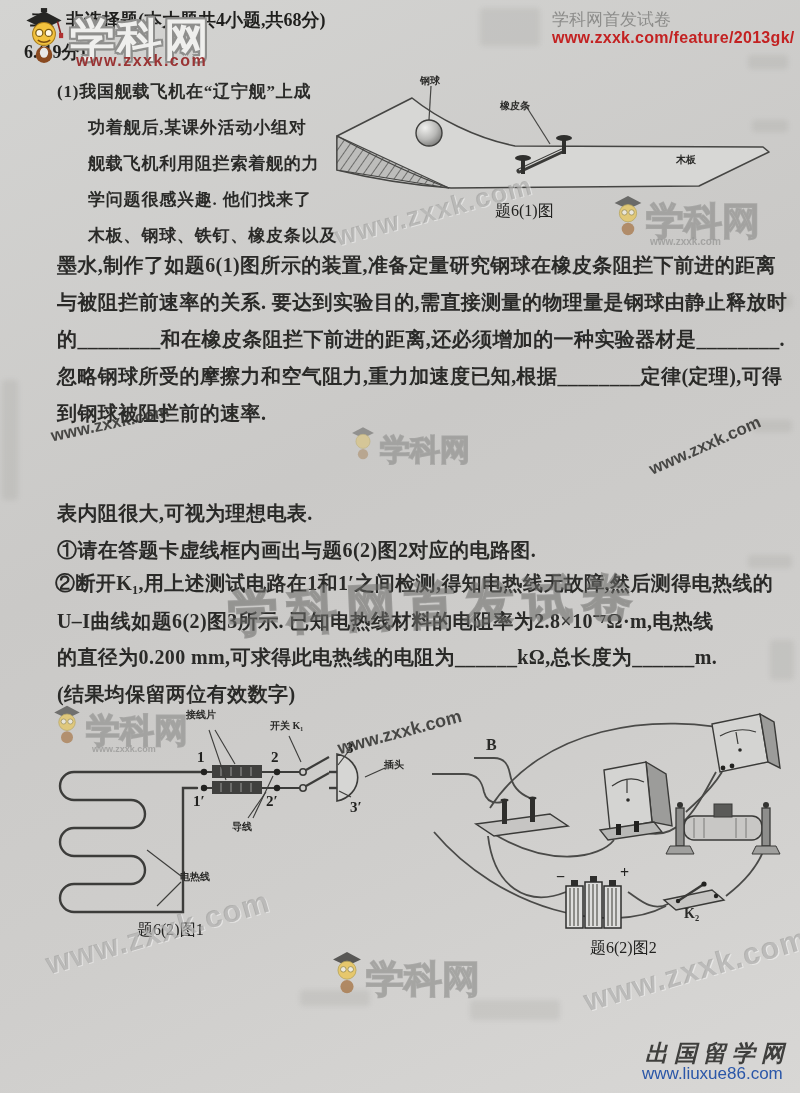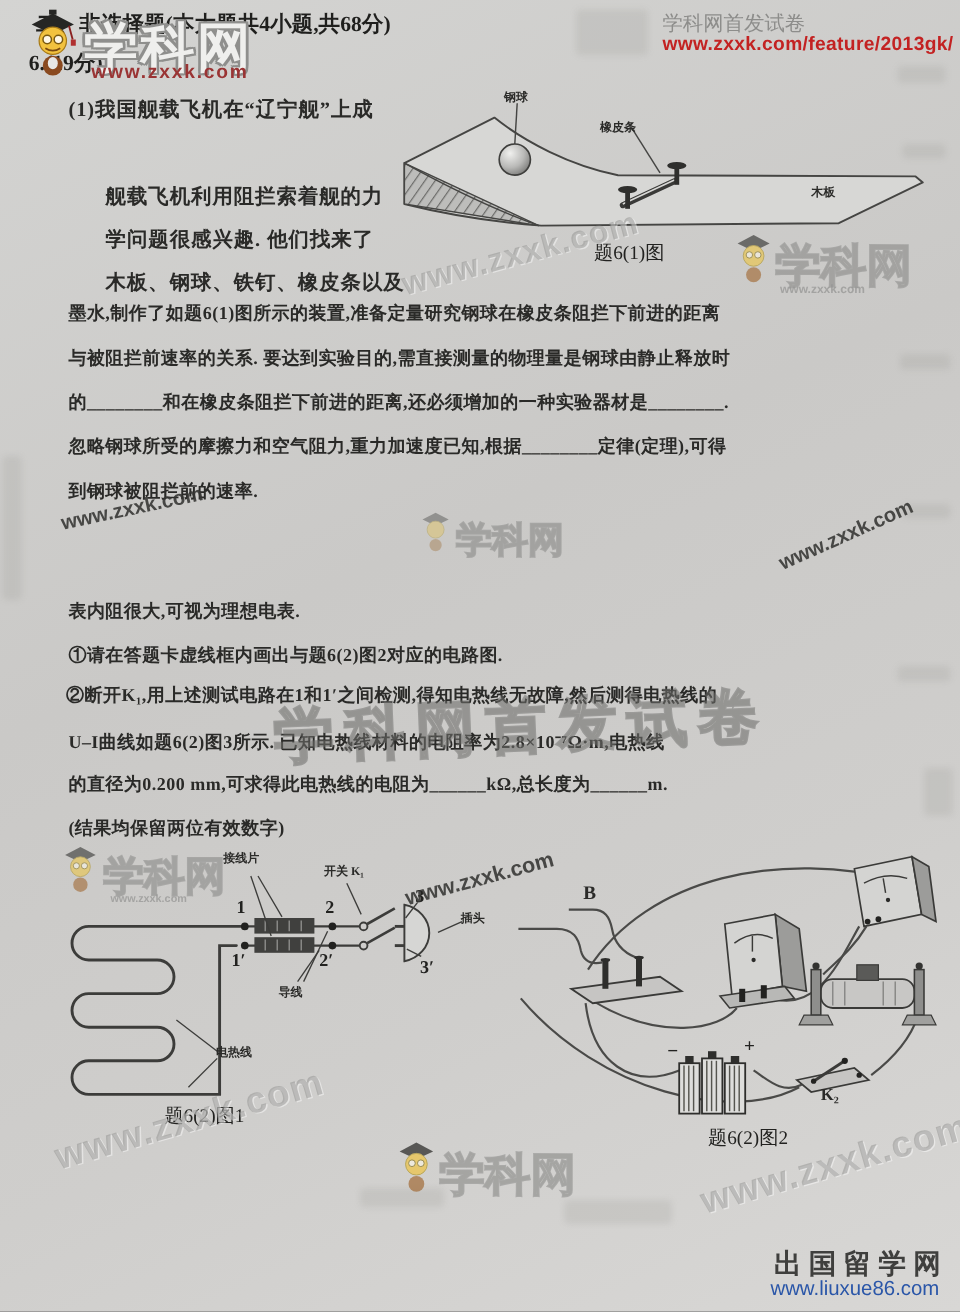--- a/index.html
+++ b/index.html
@@ -1,21 +1,21 @@
 <!DOCTYPE html>
 <html><head>
 <meta charset="utf-8">
 <style>
   *{margin:0;padding:0;box-sizing:border-box}
   html,body{background:#8a8a88;}
   #page{position:relative;width:800px;height:1093px;margin:0 auto;overflow:hidden;
         background:linear-gradient(155deg,#d4d4d2 0%,#cac9c7 42%,#cfcecc 70%,#d8d7d5 100%);
         font-family:"Liberation Serif",serif;}
   .t{position:absolute;white-space:nowrap;}
-  .ln{font-weight:600;font-size:15px;color:#2a2a28;letter-spacing:.4px;z-index:2;}
+  .ln{font-weight:600;font-size:20px;color:#2a2a28;letter-spacing:.4px;z-index:2;}
   .narrow{font-size:17px;letter-spacing:.8px;}
   .hd{font-weight:700;font-size:18px;color:#1f1f1d;z-index:1;}
   .cap{font-weight:400;font-size:16px;color:#222220;z-index:2;}
   .lbl{font-weight:700;font-size:10px;color:#2b2b29;z-index:3;}
   .num{font-weight:700;font-size:15px;color:#222220;z-index:3;}
   .gray{color:#8d8d8b;font-size:17px;font-family:"Liberation Sans",sans-serif;}
   .redurl{color:#c32222;font-size:16px;font-weight:700;font-family:"Liberation Sans",sans-serif;letter-spacing:.3px;}
   .wm-gray{font-family:"Liberation Sans",sans-serif;font-weight:700;color:rgba(148,148,146,.52);
            text-shadow:1px 1px 0 rgba(255,255,255,.45);letter-spacing:1px;z-index:4;}
   .wm-dark{font-family:"Liberation Sans",sans-serif;font-weight:700;color:rgba(52,52,50,.88);z-index:5;}
@@ -23,21 +23,21 @@
   .ghost-url{font-family:"Liberation Sans",sans-serif;font-weight:700;color:rgba(150,150,148,.75);z-index:4;}
   .banner{font-weight:700;font-size:50px;letter-spacing:9px;color:rgba(128,128,126,.16);
           -webkit-text-stroke:2px rgba(105,105,103,.5);z-index:4;}
   .logo-big{font-weight:700;font-size:45px;letter-spacing:2px;color:#efefed;z-index:6;
             text-shadow:2px 0 0 #8f8f8d,-2px 0 0 #8f8f8d,0 2px 0 #8f8f8d,0 -2px 0 #8f8f8d,
                         2px 2px 0 #8f8f8d,-2px -2px 0 #8f8f8d,2px -2px 0 #8f8f8d,-2px 2px 0 #8f8f8d;}
   .logo-url{font-family:"Liberation Sans",sans-serif;font-weight:700;font-size:16px;color:#9a3434;letter-spacing:1.5px;z-index:6;}
   .mascot{position:absolute;z-index:6;}
   .fig{position:absolute;z-index:2;}
   .smudge{position:absolute;background:rgba(112,112,110,.12);filter:blur(2.5px);border-radius:4px;z-index:0;}
-  .foot-site{font-weight:700;font-size:23px;color:#3f3f3d;letter-spacing:6px;z-index:2;}
+  .foot-site{font-weight:700;font-size:23px;color:#3f3f3d;letter-spacing:6px;z-index:2;font-style:italic;}
   .foot-url{font-family:"Liberation Sans",sans-serif;font-weight:400;font-size:17px;color:#2a56a8;z-index:2;}
 </style>
 </head>
 <body>
 
 <div id="page">
 
   <div class="smudge" style="left:748px;top:55px;width:40px;height:14px"></div>
   <div class="smudge" style="left:752px;top:120px;width:36px;height:12px"></div>
   <div class="smudge" style="left:480px;top:8px;width:60px;height:38px"></div>
@@ -63,20 +63,21 @@
     <circle cx="15.5" cy="26" r="3.4" fill="#fff8e6" stroke="#7a5a10" stroke-width="1.2"></circle>
     <circle cx="24.5" cy="26" r="3.4" fill="#fff8e6" stroke="#7a5a10" stroke-width="1.2"></circle>
     <path d="M14,33 Q20,37 26,33" stroke="#7a4a10" stroke-width="1.4" fill="none"></path>
     <ellipse cx="20" cy="47" rx="8" ry="8" fill="#8a4a20"></ellipse>
       <ellipse cx="20" cy="45" rx="4" ry="5" fill="#e8e8e6"></ellipse>
   </svg>
   <div class="t logo-big" style="left:70px;top:10px">学科网</div>
   <div class="t logo-url" style="left:76px;top:52px">www.zxxk.com</div>
 
   <div class="t ln narrow" style="left:57px;top:80px">(1)我国舰载飞机在“辽宁舰”上成</div>
+  <div class="t ln narrow" style="left:88px;top:116px">功着舰后,某课外活动小组对</div>
   <div class="t ln narrow" style="left:88px;top:152px">舰载飞机利用阻拦索着舰的力</div>
   <div class="t ln narrow" style="left:88px;top:188px">学问题很感兴趣. 他们找来了</div>
   <div class="t ln narrow" style="left:88px;top:224px">木板、钢球、铁钉、橡皮条以及</div>
 
   <div class="t ln" style="left:57px;top:252px">墨水,制作了如题6(1)图所示的装置,准备定量研究钢球在橡皮条阻拦下前进的距离</div>
   <div class="t ln" style="left:57px;top:289px">与被阻拦前速率的关系. 要达到实验目的,需直接测量的物理量是钢球由静止释放时</div>
   <div class="t ln" style="left:57px;top:326px">的________和在橡皮条阻拦下前进的距离,还必须增加的一种实验器材是________.</div>
   <div class="t ln" style="left:57px;top:363px">忽略钢球所受的摩擦力和空气阻力,重力加速度已知,根据________定律(定理),可得</div>
   <div class="t ln" style="left:57px;top:400px">到钢球被阻拦前的速率.</div>
 

